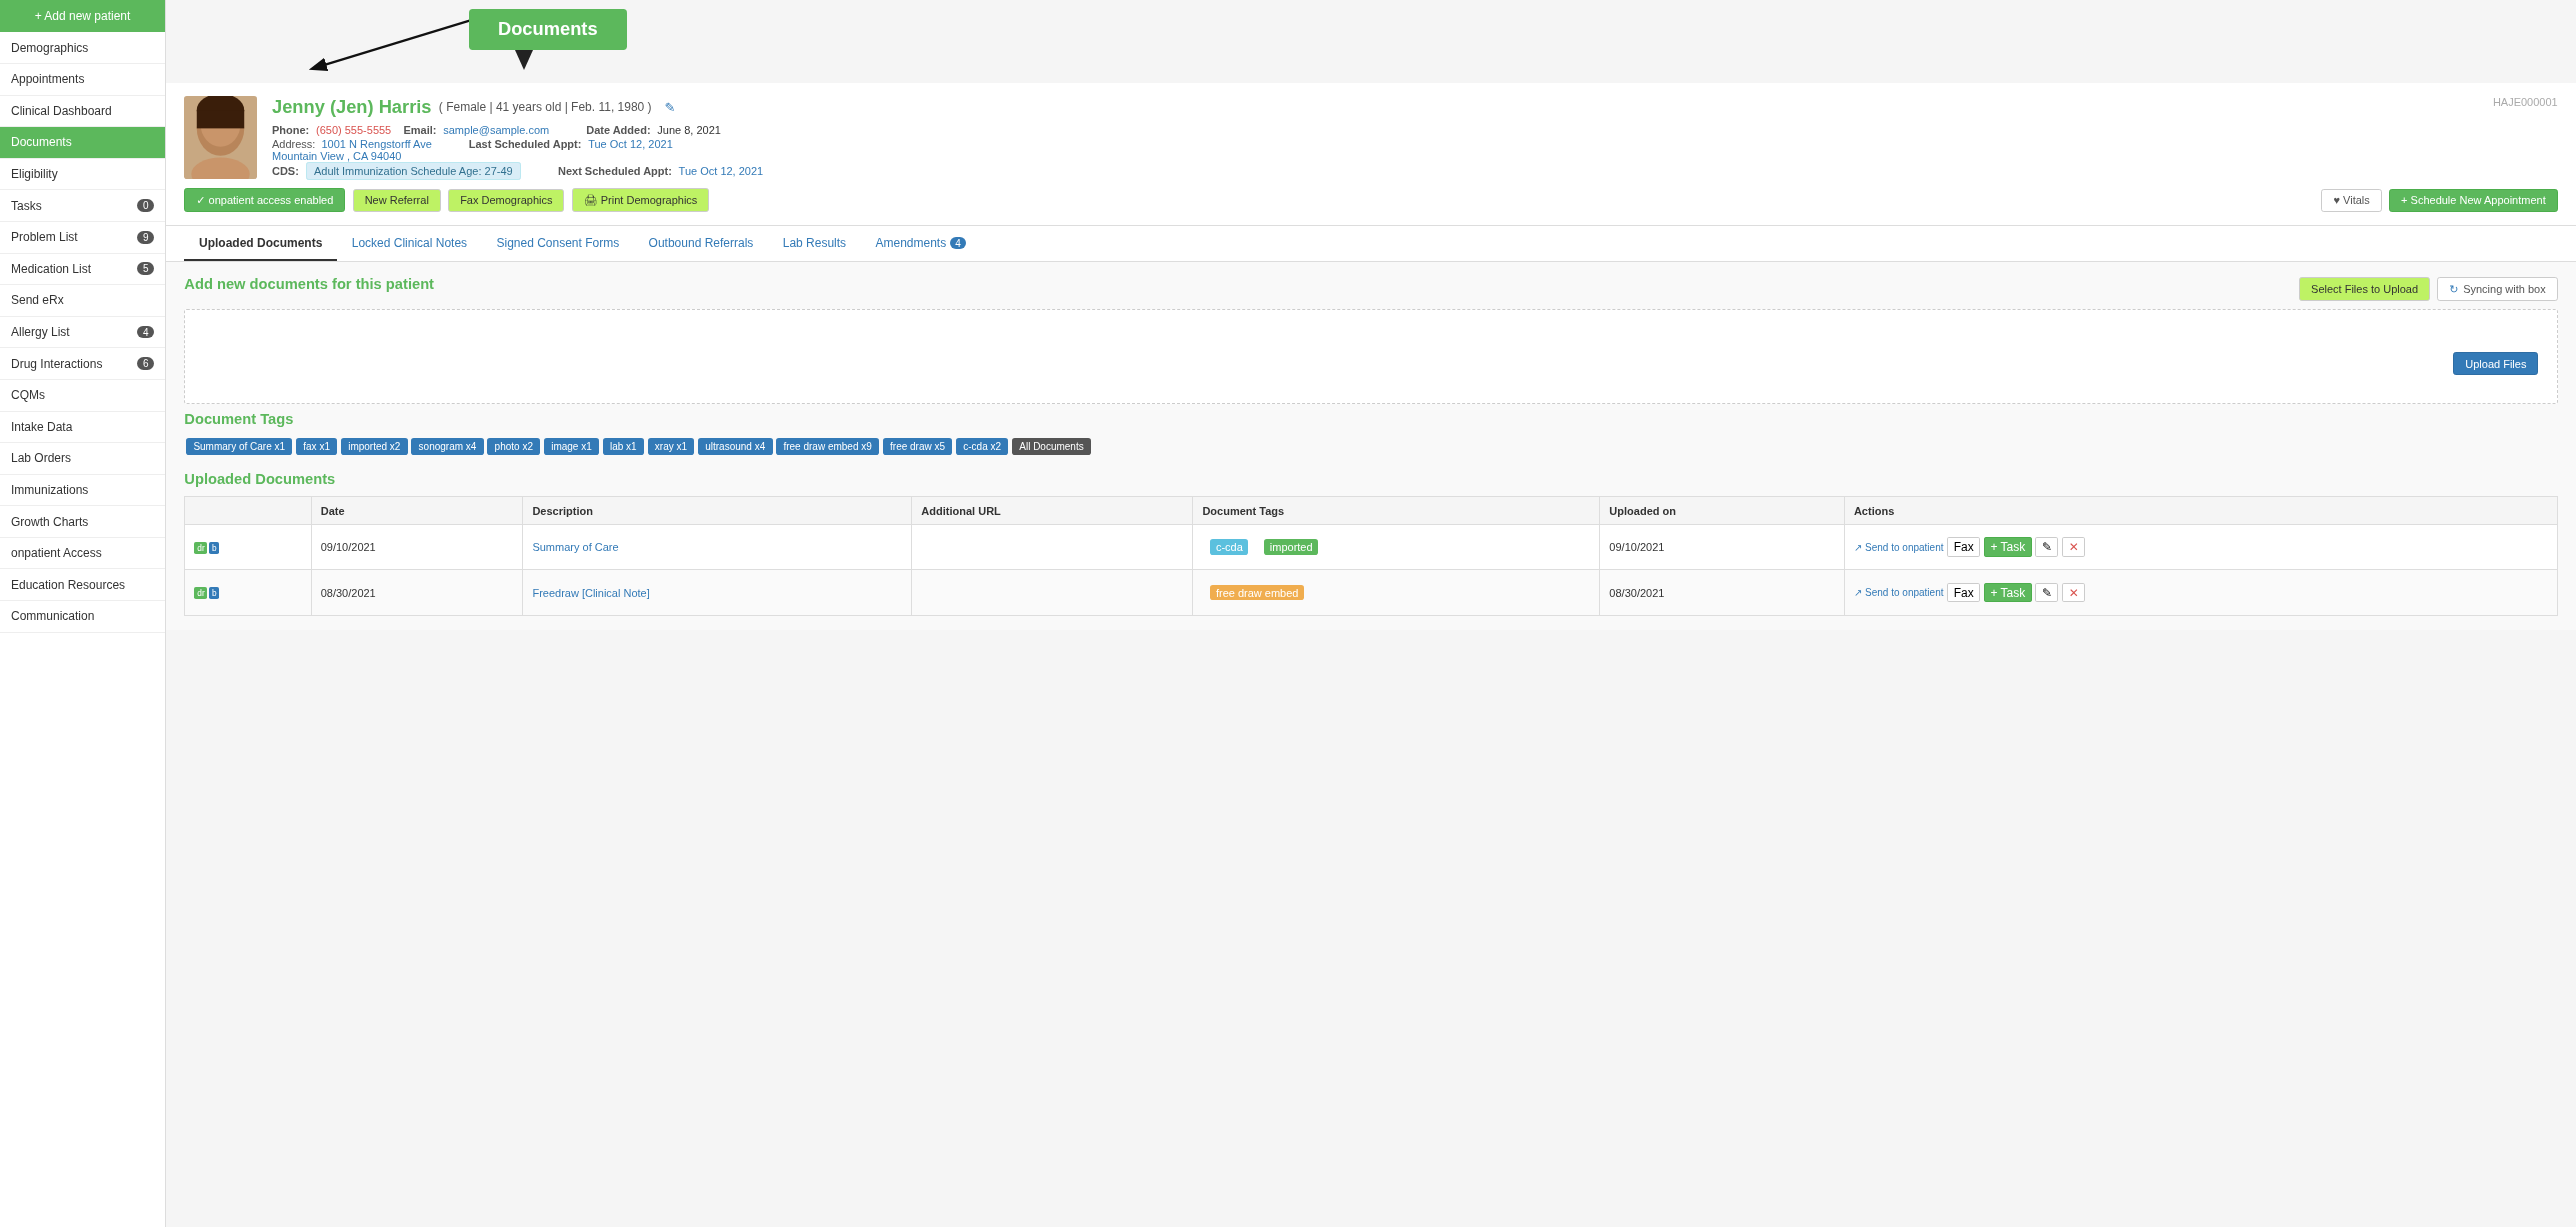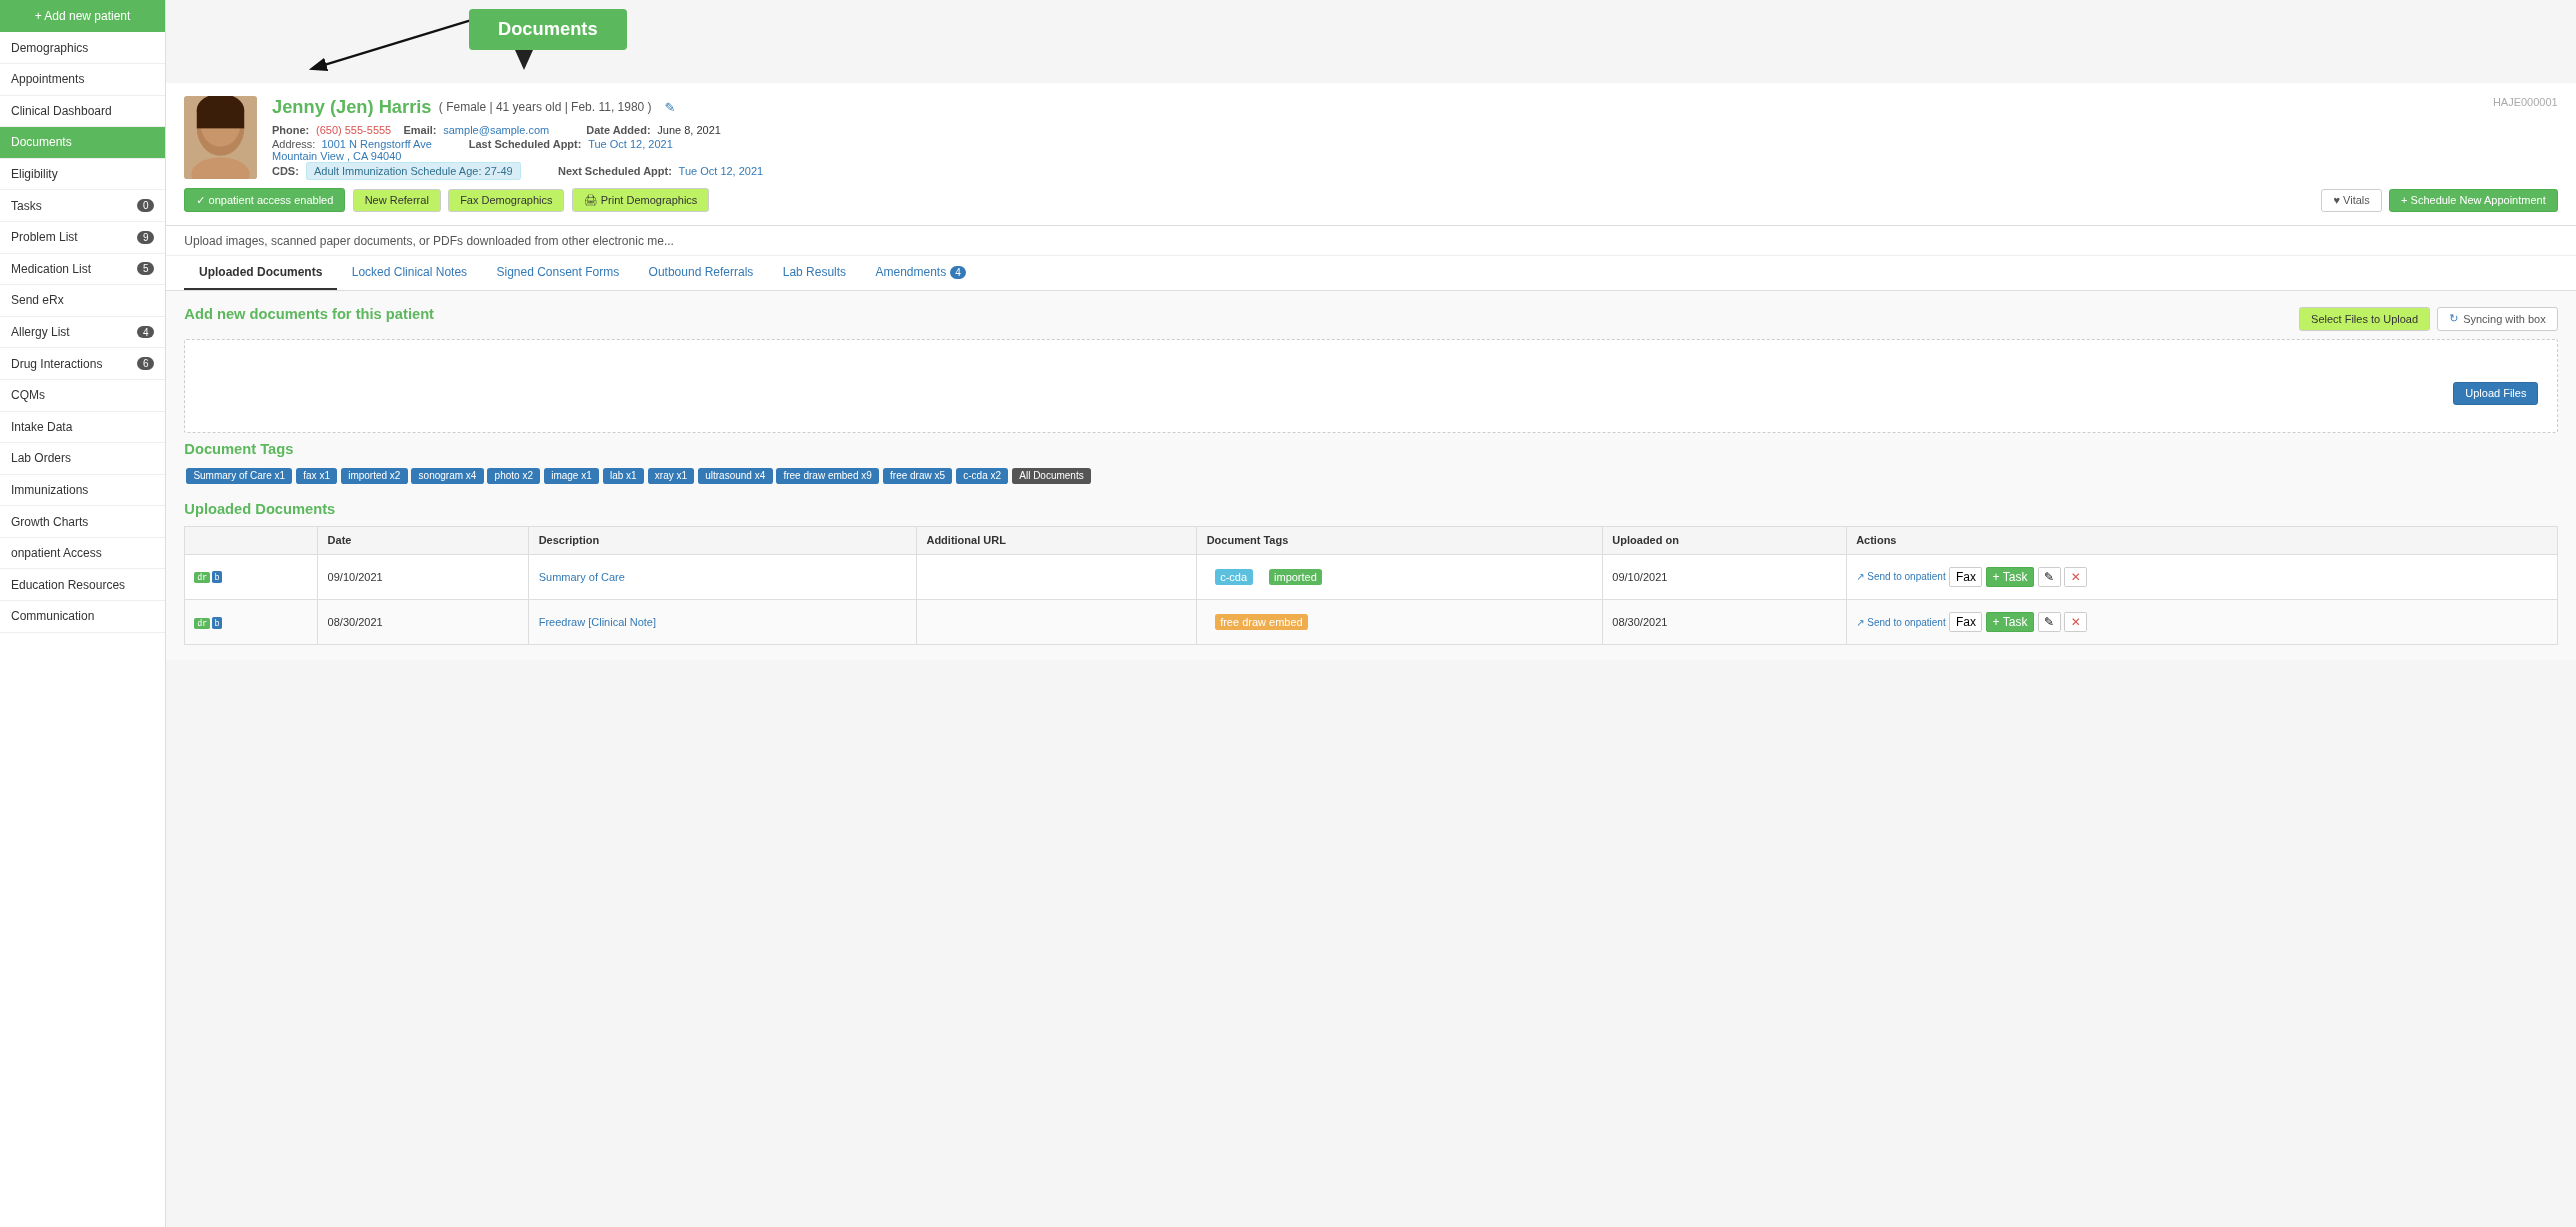--- a/index.html
+++ b/index.html
@@ -54,21 +54,21 @@
     .doc-table tr:nth-child(even) { background: #fafafa; }
     .doc-link { color: #337ab7; text-decoration: none; }
     .doc-tag { display: inline-block; padding: 1.8px 5.5px; border-radius: 2.8px; font-size: 11px; margin: 8px; color: #fff; }
     .doc-tag.ccda { background: #5bc0de; }
     .doc-tag.imported { background: #5cb85c; }
     .doc-tag.freedraw { background: #f0ad4e; }
     .action-links { display: flex; gap: 3.7px; align-items: center; flex-wrap: wrap; }
     .action-link { color: #337ab7; font-size: 10px; cursor: pointer; text-decoration: none; white-space: nowrap; }
     .action-btn-sm { padding: 1.8px 5.5px; font-size: 12px; border: 0.9px solid #ccc; border-radius: 1.8px; cursor: pointer; background: #fff; }
     .action-btn-sm.success { background: #5cb85c; color: #fff; border-color: #4cae4c; }
-    .icon-dr { display: inline-block; background: #5cb85c; color: #fff; font-size: 8.3px; padding: 0.9px 2.8px; border-radius: 1.8px; margin-right: 1.8px; font-family: Liberation Mono, monospace; }
+    .icon-dr { display: inline-block; background: #5cb85c; color: #fff; font-size: 8.3px; padding: 0.9px 2.8px; border-radius: 1.8px; margin-right: 1.8px; }
     .icon-b { display: inline-block; background: #337ab7; color: #fff; font-size: 8.3px; padding: 0.9px 2.8px; border-radius: 1.8px; }
     .popup-box { background: #5cb85c; color: #fff; padding: 9.2px 29px; border-radius: 3.7px; font-size: 18.3px; font-weight: bold; display: inline-block; }
 
     .syncing-btn { background: #fff; border: 0.9px solid #ccc; padding: 4.6px 11px; border-radius: 2.8px; font-size: 11px; cursor: pointer; color: #555; display: flex; align-items: center; gap: 4.6px; }
 
     .patient-header-wrapper { position: relative; background: #fff; padding: 13px 18.3px; border-bottom: 0.9px solid #ddd; }
 
     .edit-icon { color: #337ab7; cursor: pointer; font-size: 13px; margin-left: 5.5px; }
   </style>
 </head>
@@ -187,21 +187,20 @@
         <button class="btn">New Referral</button>
         <button class="btn">Fax Demographics</button>
         <button class="btn">🖨 Print Demographics</button>
         <div class="right-actions">
           <button class="btn btn-vitals">♥ Vitals</button>
           <button class="btn btn-success">+ Schedule New Appointment</button>
         </div>
       </div>
     </div>
 
-    <div style="background:#fff; padding: 7.3px 18.3px; border-bottom:0.9px solid #eee; color:#555; font-size:12px;">Upload images, scanned paper documents, or PDFs downloaded from other electronic me...</div>
 
     <div class="tabs-bar">
       <div id="tabs-container" style="display:flex;">
           <div class="tab active">Uploaded Documents</div>
           <div class="tab">Locked Clinical Notes</div>
           <div class="tab">Signed Consent Forms</div>
           <div class="tab">Outbound Referrals</div>
           <div class="tab">Lab Results</div>
           <div class="tab">Amendments<span class="tab-badge">4</span></div>
         </div>

